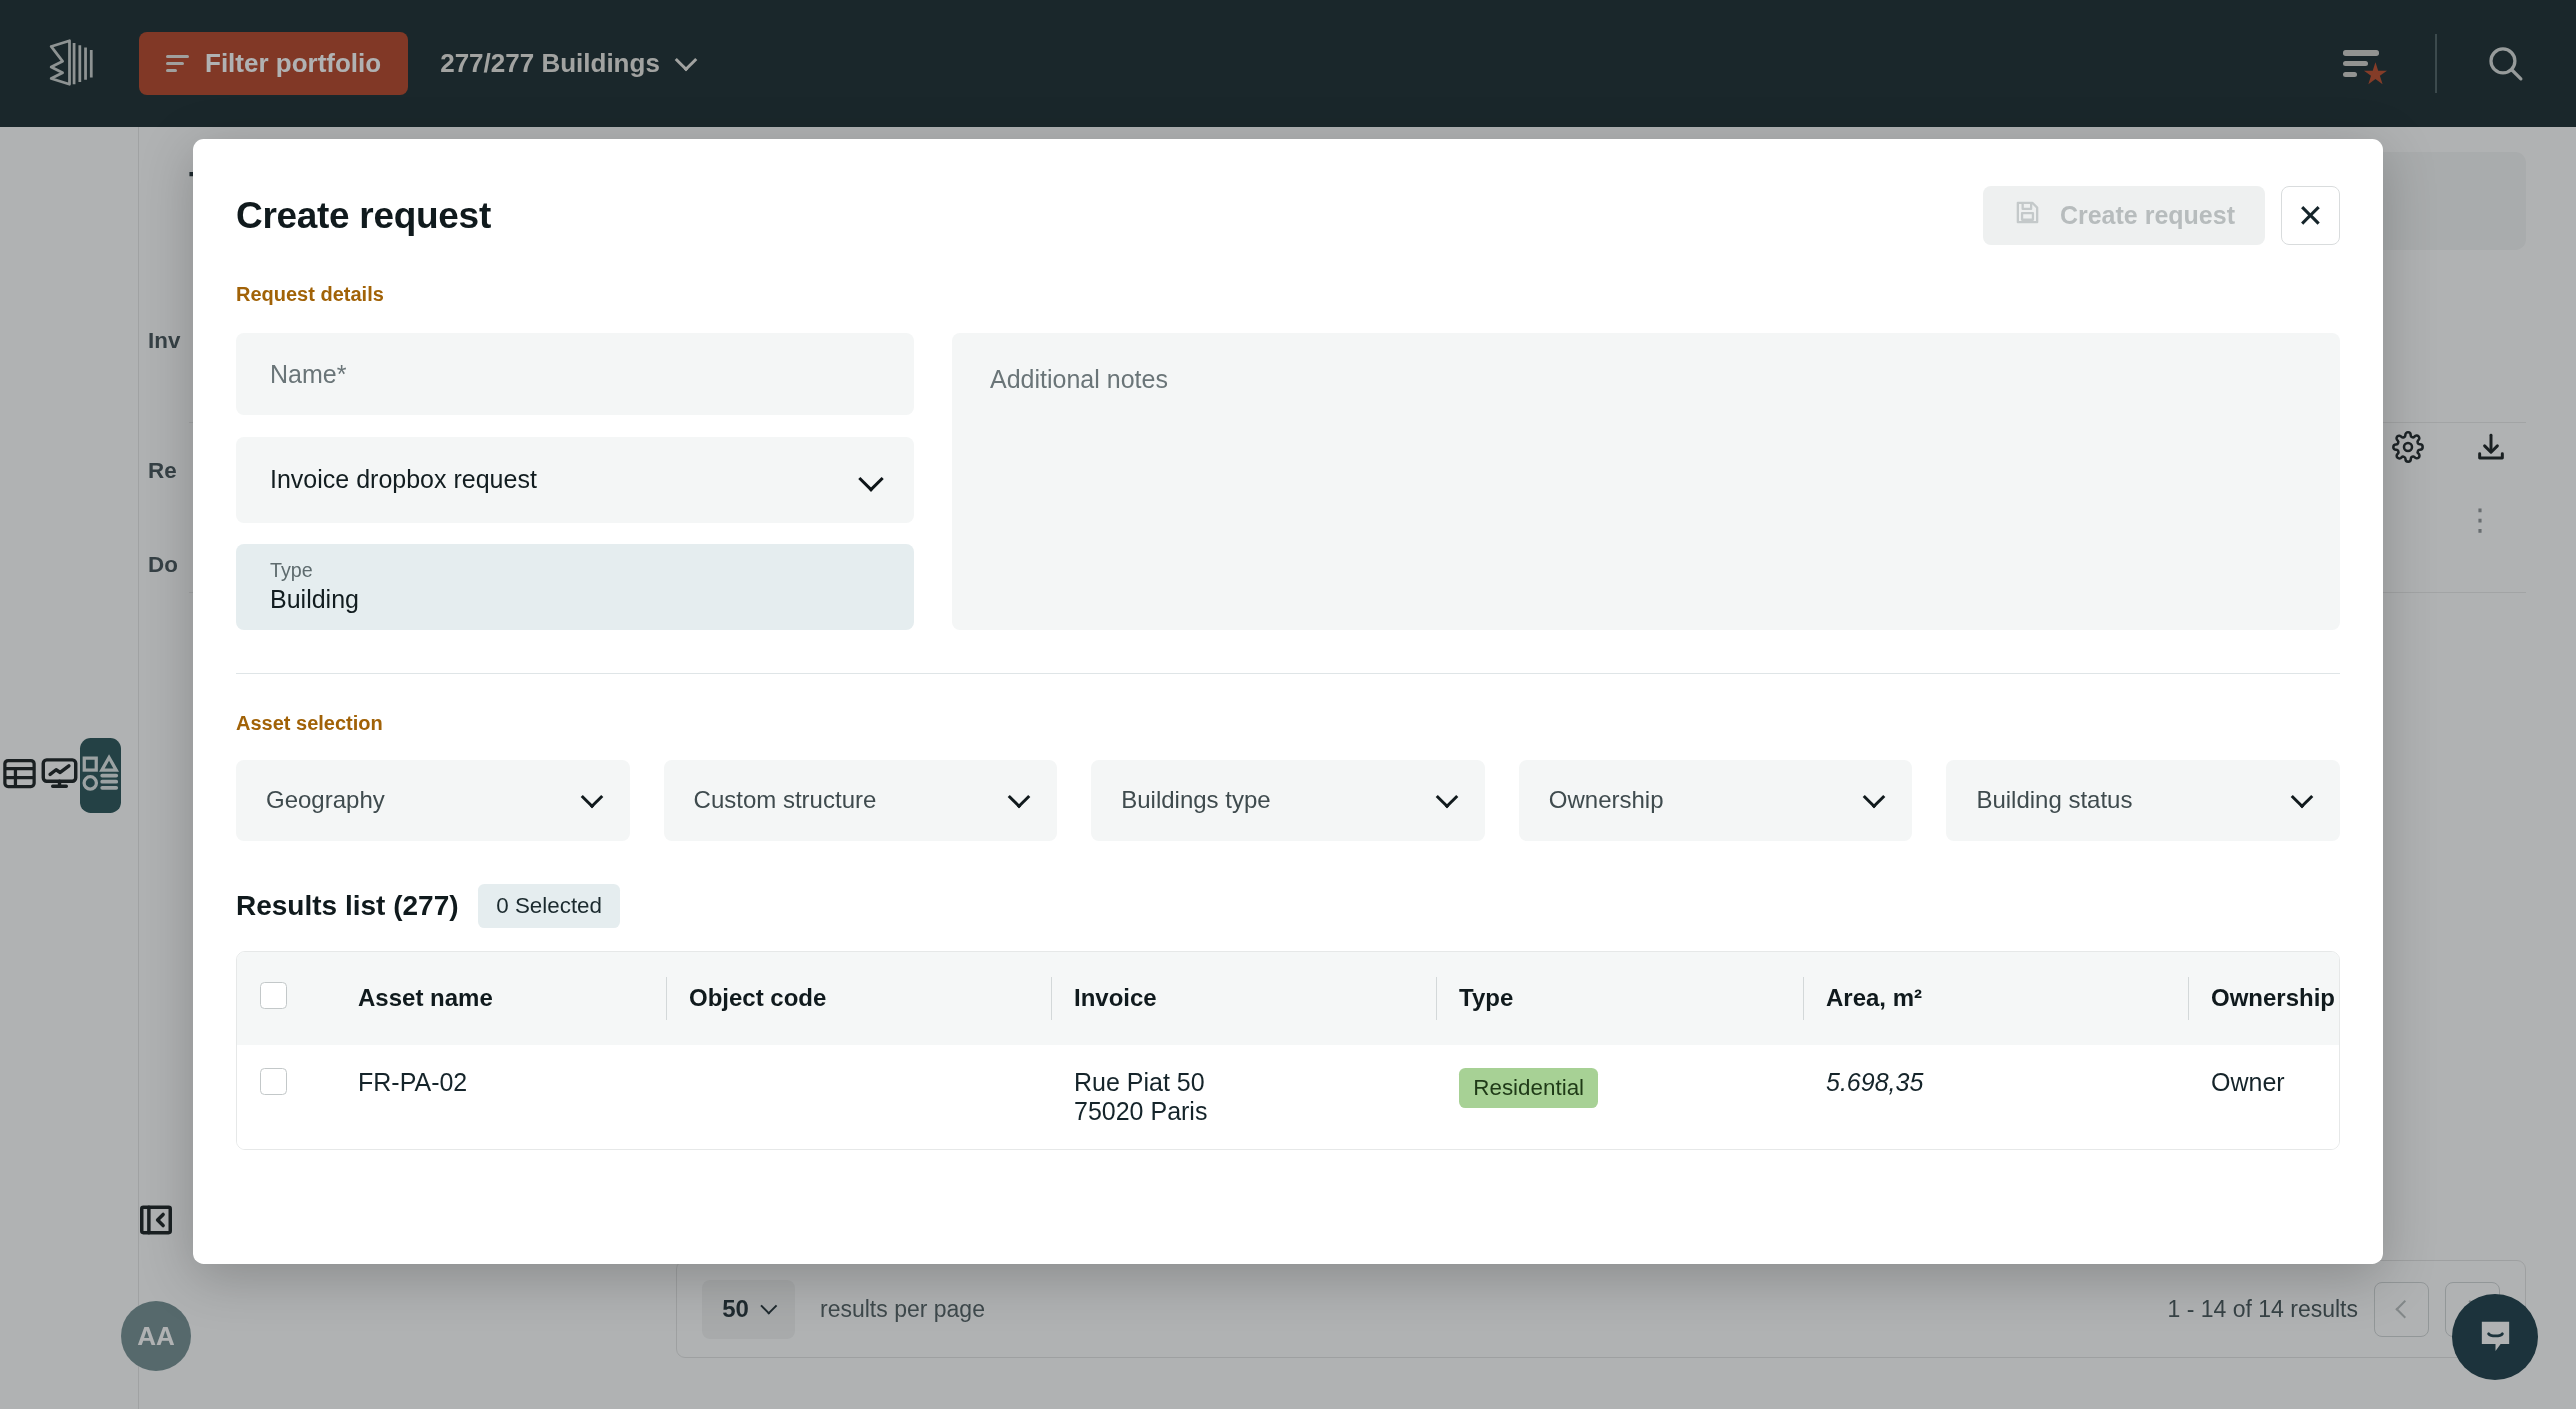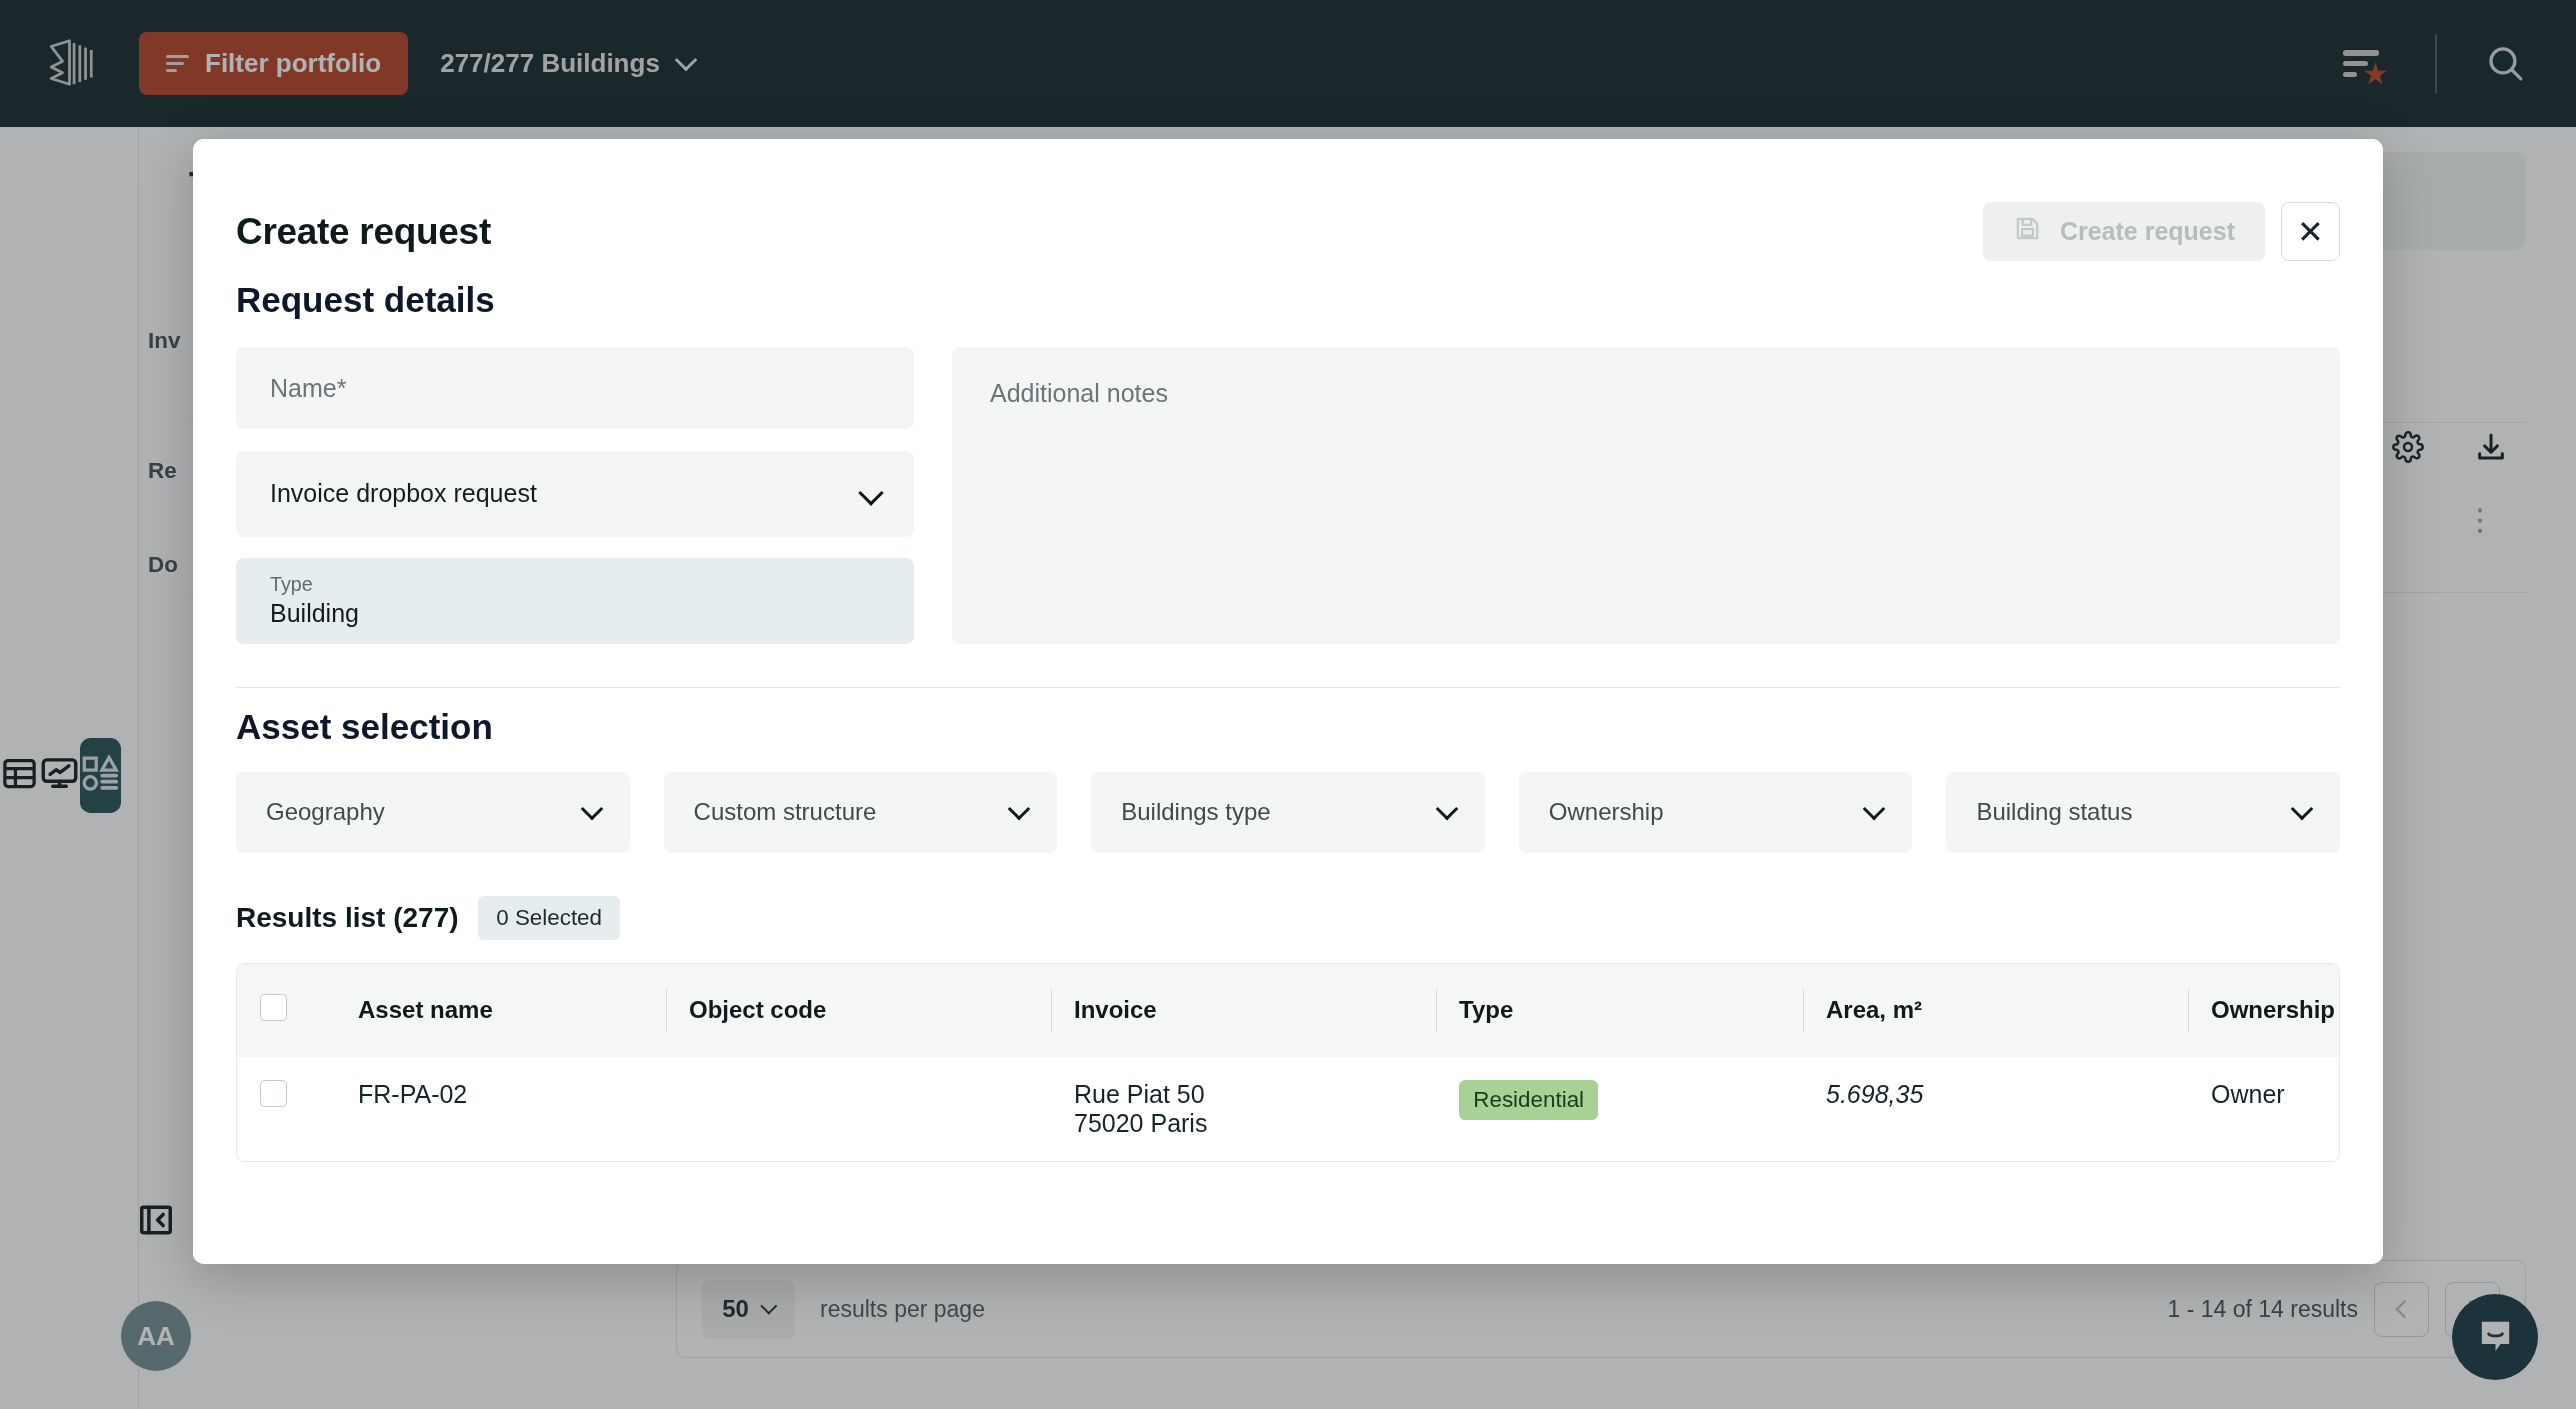--- a/index.html
+++ b/index.html
@@ -124,38 +124,38 @@
   .scrim {
     position:absolute; inset:0; background:rgba(47,52,54,0.38); z-index:20;
   }
 
   
   .modal {
     position:absolute; left:193px; top:139px; width:2190px; height:1125px;
     background:#ffffff; border-radius:10.7px; z-index:30;
     box-shadow: 0 12.5px 54px rgba(0,0,0,0.22);
     overflow:hidden;
-    padding: 16px 43px;
+    padding: 0 43px;
   }
   .modal-head { display:flex; align-items:center; padding-top: 47px; }
   .modal-title { font-size:37px; font-weight:700; color:#101a1d; letter-spacing:-0.3px; }
   .modal-head-actions { margin-left:auto; display:flex; align-items:center; gap:16px; }
   .btn-create {
     height:59px; background:#eef0f0; border:none; border-radius:8px;
     color:#b7bcbd; font-size:25px; font-weight:700;
     display:flex; align-items:center; gap:18px; padding:0 30px;
     cursor:not-allowed; font-family:"Liberation Sans", sans-serif;
   }
   .btn-close {
     width:59px; height:59px; background:#ffffff; border:0.9px solid #d9dcdd; border-radius:8px;
     display:flex; align-items:center; justify-content:center; cursor:pointer;
     font-size:32px; color:#15242a; line-height:1;
   }
 
-  .section-title { font-size:35px; font-weight:700; color:#0f172a; margin-top:19px; }
+  .section-title { font-size:20px; font-weight:700; color:#a16207; margin-top:38px; }
 
   .details-grid { display:flex; gap:38px; margin-top:27px; }
   .details-left { width:678px; display:flex; flex-direction:column; gap:21.5px; }
   .field {
     background:#f4f6f6; border-radius:8px; height:82px; padding: 0 34px;
     display:flex; flex-direction:column; justify-content:center; cursor:text;
     position:relative;
   }
   .field.readonly { background:#e5edef; }
   .field.tall { height:86px; justify-content:center; }

